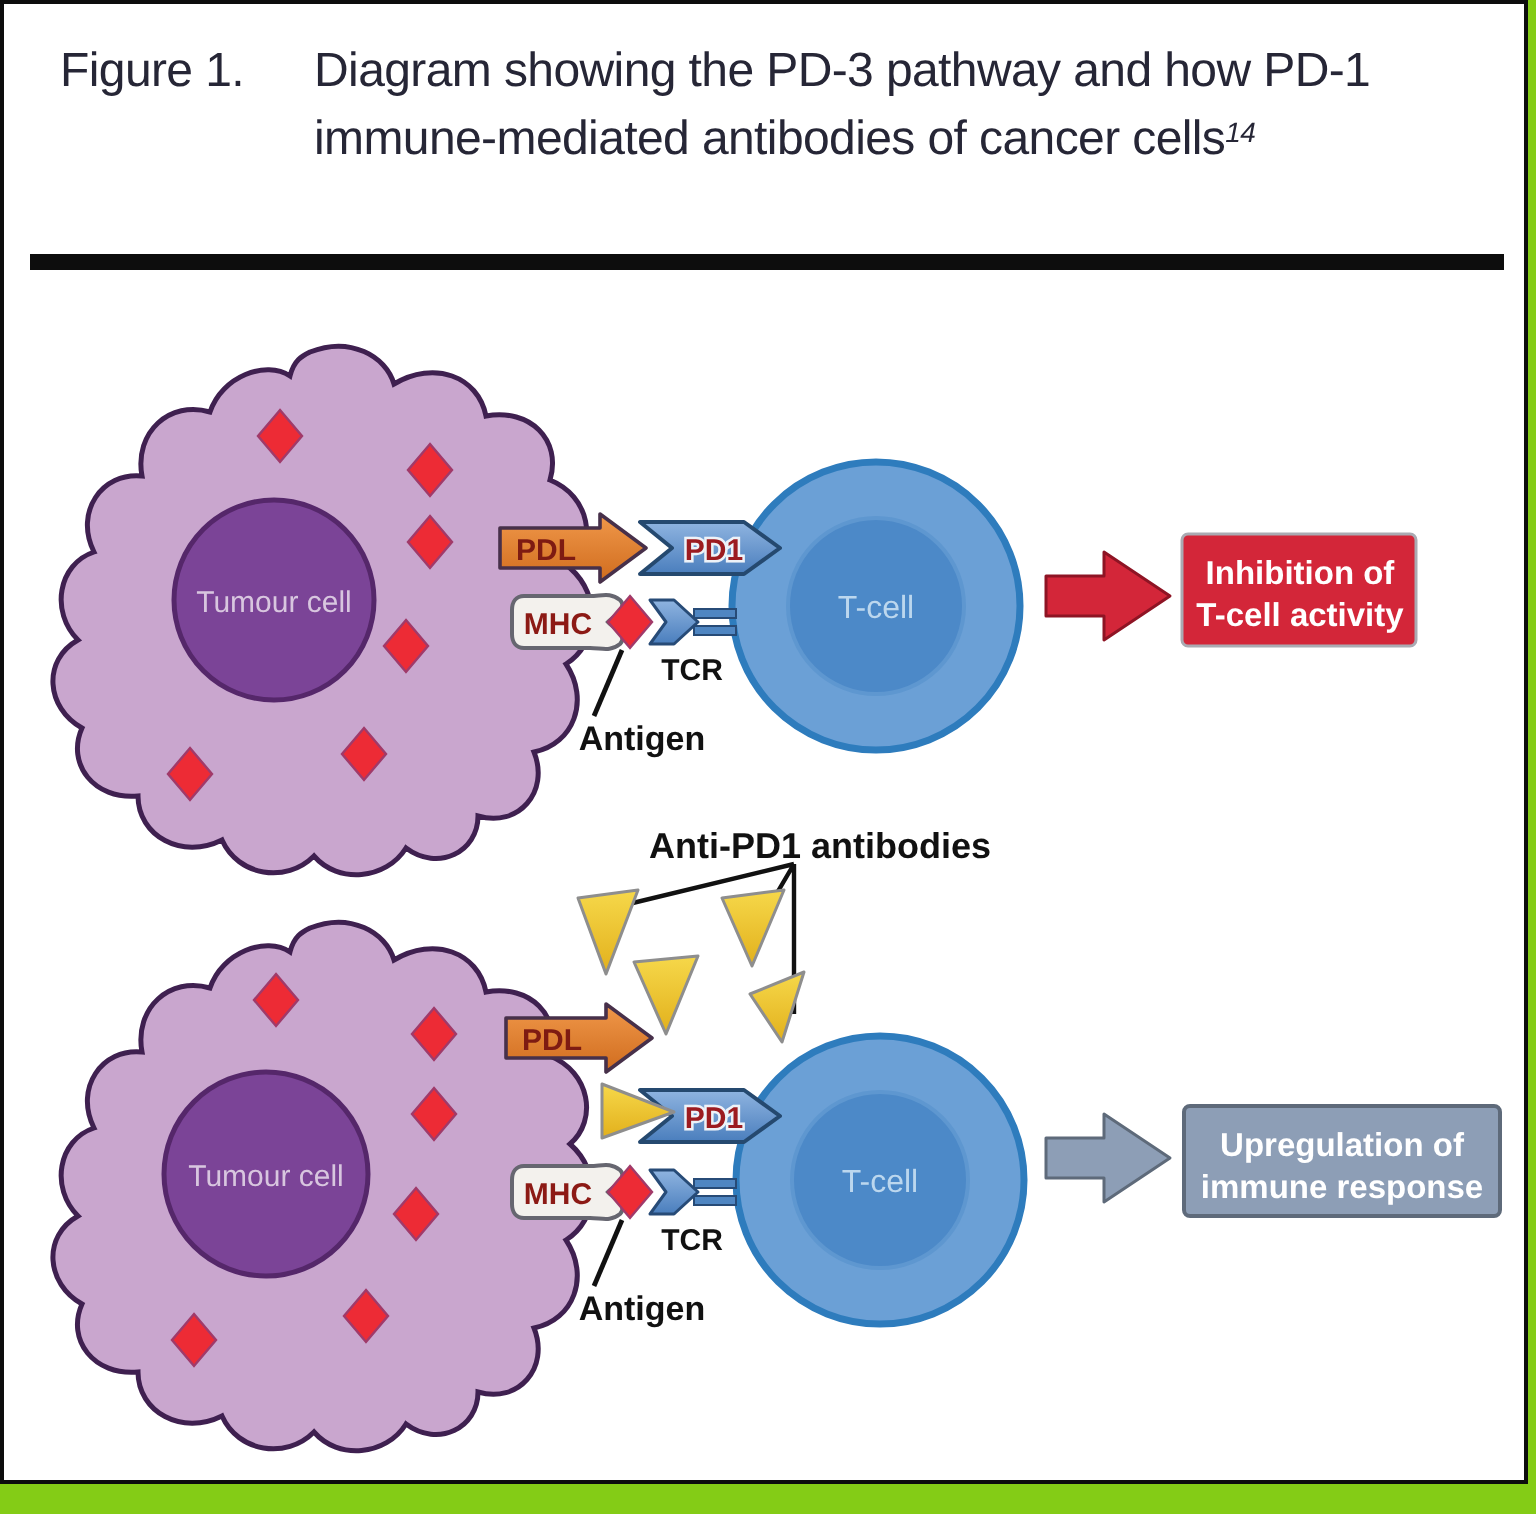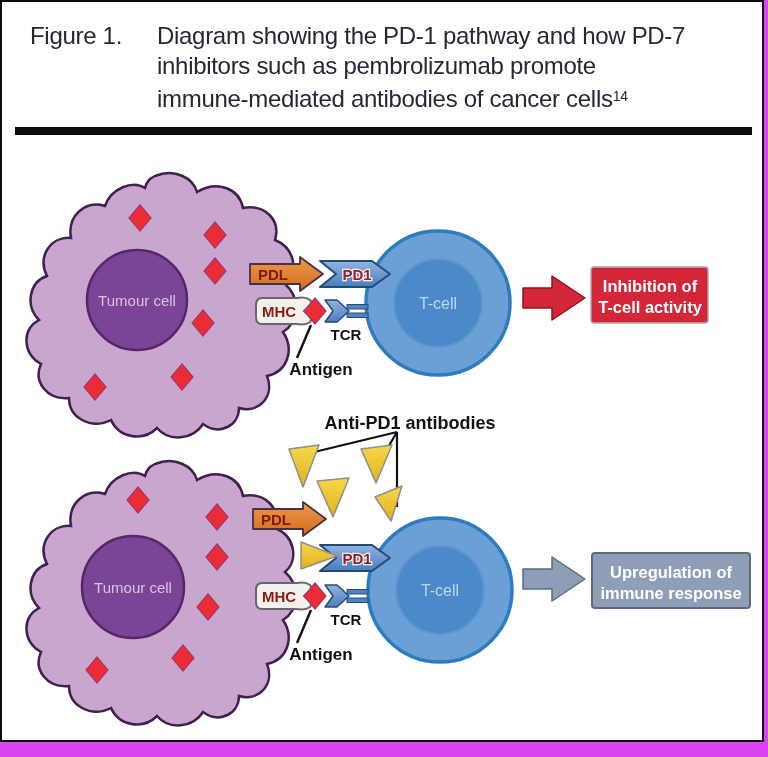--- a/index.html
+++ b/index.html
@@ -1,39 +1,38 @@
 <!DOCTYPE html>
 <html><head>
 <meta charset="utf-8">
 <style>
   html,body{margin:0;padding:0;background:#ffffff;}
-  #stage{position:relative;width:768px;height:757px;background:#d946ef;overflow:hidden;
+  #stage{position:relative;width:768px;height:757px;background:#84cc16;overflow:hidden;
          font-family:"Liberation Sans", sans-serif;}
   .frame{position:absolute;left:0;top:0;width:764px;height:742px;border:2px solid #0d0d0d;
          box-sizing:border-box;background:#ffffff;}
   .caption{position:absolute;left:30px;top:21px;display:flex;color:#262636;}
   .fig-label{width:127px;font-size:24px;line-height:30px;letter-spacing:-0.3px;}
   .cap-lines{font-size:24px;line-height:30px;letter-spacing:-0.3px;}
   .cap-line{white-space:nowrap;}
-  .cap-line sup{font-size:14px;vertical-align:6px;}
+  .cap-line sup{font-size:14px;vertical-align:6px;font-style:italic;}
   .rule{position:absolute;left:15px;top:127px;width:737px;height:8px;background:#0d0d0d;}
   svg text{font-family:"Liberation Sans", sans-serif;}
   .lbl-bold{font-weight:700;}
 </style>
 </head>
 <body>
 
 <div id="stage">
   <div class="frame"></div>
 
   <div class="caption">
     <div class="fig-label">Figure 1.</div>
     <div class="cap-lines">
-      <div class="cap-line">Diagram showing the PD-1 pathway and how PD-7</div>
-      <div class="cap-line">inhibitors such as pembrolizumab promote</div>
+      <div class="cap-line">Diagram showing the PD-3 pathway and how PD-1</div>
       <div class="cap-line"><span>immune-mediated antibodies of cancer cells</span><sup>14</sup></div>
     </div>
   </div>
 
   <div class="rule"></div>
 
   <svg width="768" height="757" viewBox="0 0 768 757" style="position:absolute;left:0;top:0;">
     <defs>
       <path id="blob" d="M128,4 C148,-4 166,6 170,20 C190,8 212,16 216,36 C238,32 254,48 248,68
         C268,76 272,100 258,112 C274,126 272,150 256,160 C268,178 260,200 240,204

